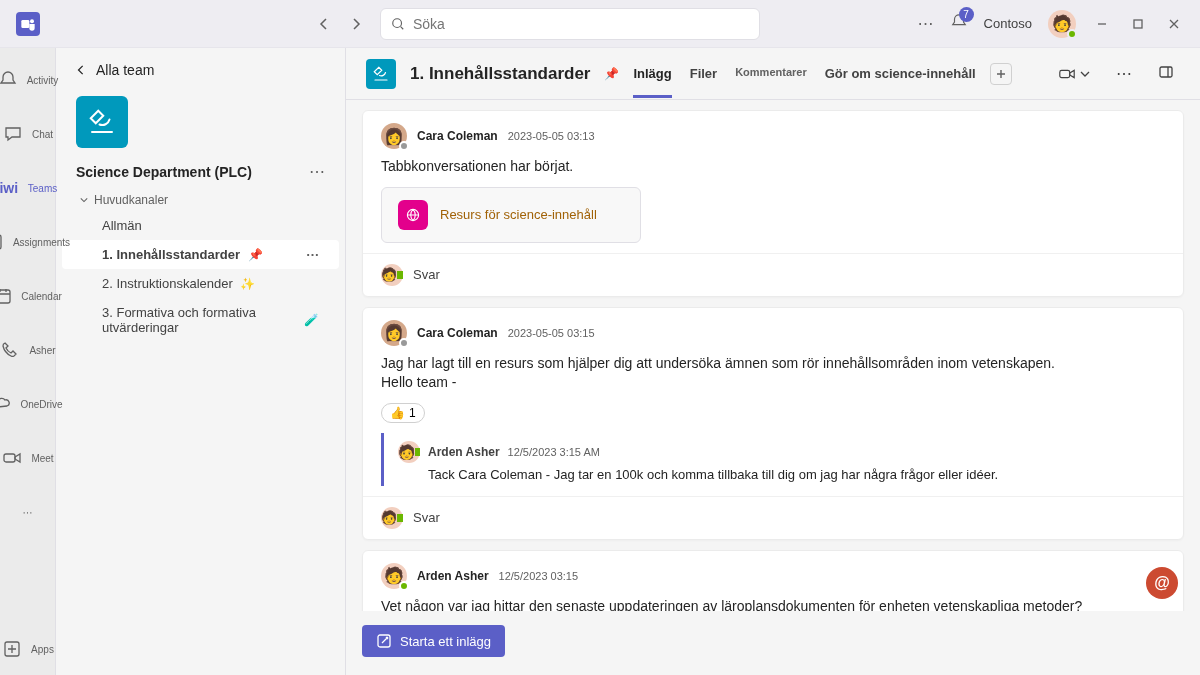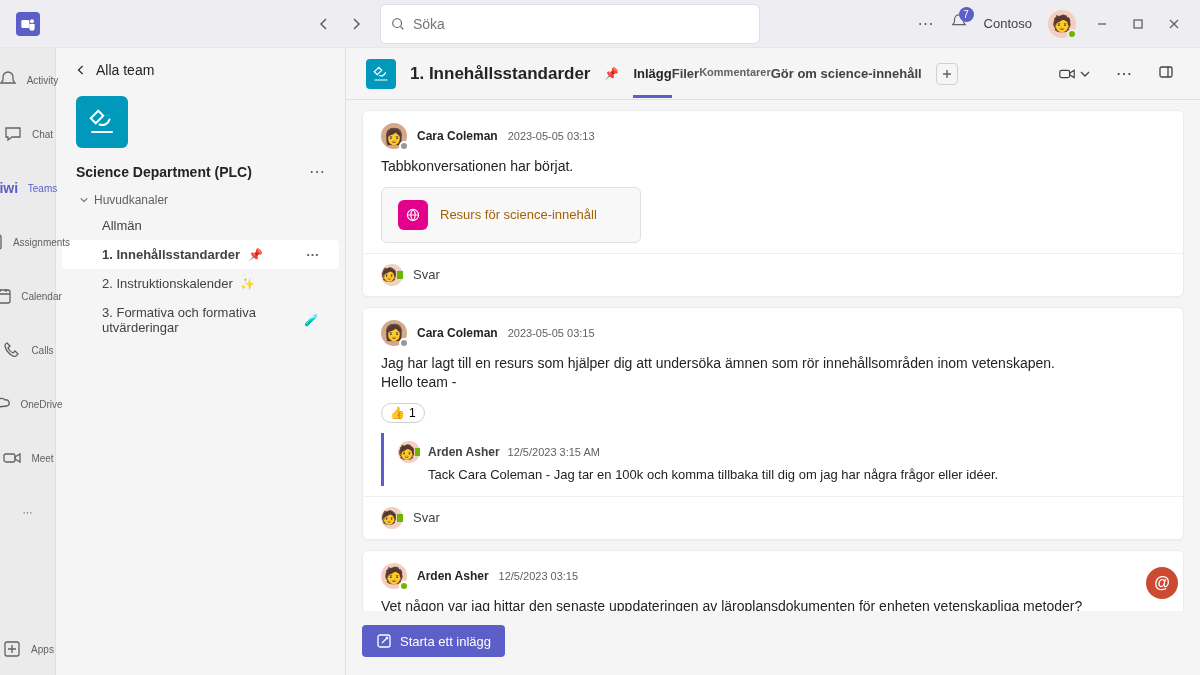--- a/index.html
+++ b/index.html
@@ -3,21 +3,21 @@
 <meta charset="utf-8">
 <style>
 * { box-sizing: border-box; margin: 0; padding: 0; font-family: "Segoe UI", -apple-system, sans-serif; }
 body { background: #f5f5f5; width: 1200px; height: 675px; overflow: hidden; display: flex; flex-direction: column; }
 
 
 .titlebar { height: 48px; background: #eeedf2; display: flex; align-items: center; padding: 0 16px; gap: 12px; border-bottom: 1px solid #e6e5eb; }
 .titlebar .app-icon { width: 24px; height: 24px; background: #5b5fc7; border-radius: 4px; display:flex;align-items:center;justify-content:center;color:#fff;font-size:11px;font-weight:700;}
 .titlebar .nav-arrows { display: flex; gap: 8px; margin-left: 260px; }
 .titlebar .nav-arrow { width: 24px; height: 24px; display: flex; align-items: center; justify-content: center; color: #616161; cursor: pointer; }
-.titlebar .search { flex: 0 0 380px; height: 40px; background: #fff; border: 1px solid #e0dfe5; border-radius: 6px; display: flex; align-items: center; padding: 0 10px; gap: 8px; }
+.titlebar .search { flex: 0 0 380px; height: 32px; background: #fff; border: 1px solid #e0dfe5; border-radius: 6px; display: flex; align-items: center; padding: 0 10px; gap: 8px; }
 .titlebar .search input { border: none; outline: none; flex: 1; font-size: 14px; background: transparent; }
 .titlebar .spacer { flex: 1; }
 .titlebar .right { display: flex; align-items: center; gap: 16px; color: #616161; }
 .titlebar .notif { position: relative; }
 .titlebar .notif .badge { position: absolute; top: -6px; right: -6px; background: #5b5fc7; color: #fff; font-size: 10px; border-radius: 50%; width: 15px; height: 15px; display: flex; align-items: center; justify-content: center; }
 .titlebar .org { font-size: 13px; color: #424242; }
 .titlebar .avatar { width: 28px; height: 28px; border-radius: 50%; background: #f2cfbf; position: relative; display:flex;align-items:center;justify-content:center;font-size:16px;}
 .titlebar .avatar .presence { position: absolute; bottom: -1px; right: -1px; width: 10px; height: 10px; background: #6bb700; border: 2px solid #eeedf2; border-radius: 50%; }
 .titlebar .win-btn { width: 20px; height:20px; display:flex;align-items:center;justify-content:center; cursor:pointer; color:#616161;}
 
@@ -43,21 +43,21 @@
 .sidebar .channel.active { background: #fff; font-weight: 600; }
 .sidebar .channel .ch-more { margin-left:auto; color:#616161; display:none; }
 .sidebar .channel.active .ch-more { display:block; }
 .sidebar .ch-icon { font-size:12px; }
 
 
 .main { flex: 1; background: #f5f5f5; display: flex; flex-direction: column; overflow:hidden;}
 .main-header { height: 52px; background: #f5f5f5; border-bottom: 1px solid #e0dfe5; display: flex; align-items: center; padding: 0 20px; gap: 14px; }
 .main-header .ch-tile { width: 30px; height: 30px; background: #0099bc; border-radius: 4px; display:flex;align-items:center;justify-content:center;color:#fff; }
 .main-header .ch-title { font-size: 17px; font-weight: 700; color: #242424; }
-.main-header .tabs { display: flex; }
+.main-header .tabs { display: flex; gap: 18px; }
 .main-header .tab { font-size: 13px; color: #424242; padding: 16px 0 14px; cursor: pointer; border-bottom: 3px solid transparent; font-weight: bold; }
 .main-header .tab.active { border-bottom-color: #5b5fc7; color: #242424; font-weight:600;}
 .main-header .tab.small { font-size: 11px; color:#616161;}
 .main-header .add-tab { color:#616161; cursor:pointer; padding:4px; border:1px solid #d0d0d0; border-radius:4px; width:22px;height:22px;display:flex;align-items:center;justify-content:center;}
 .main-header .spacer { flex:1; }
 .main-header .hbtn { color:#424242; cursor:pointer; padding:4px 6px; border-radius:4px;}
 .main-header .meet { display:flex; align-items:center; gap:4px;}
 
 .feed { flex:1; overflow-y:auto; padding: 10px 16px 0 16px; display:flex; flex-direction:column; gap:10px; }
 .post { background:#fff; border-radius:6px; border:1px solid #ebebeb; padding:0; box-shadow:0 1px 2px rgba(0,0,0,.03);}
@@ -196,21 +196,21 @@
           </svg>
         </div>
       <span>Calendar</span>
     </div>
     <div class="item">
       <div class="ico">
           <svg width="20" height="20" viewBox="0 0 20 20">
             <path d="M5 3l3 3-2 2a10 10 0 005 5l2-2 3 3-2 2a3 3 0 01-3 0A15 15 0 013 6a3 3 0 012-3z" stroke="currentColor" stroke-width="1.3" fill="none"></path>
           </svg>
         </div>
-      <span>Calls</span>
+      <span>Asher</span>
     </div>
     <div class="item">
       <div class="ico">
           <svg width="20" height="20" viewBox="0 0 20 20">
             <path d="M6 13a3 3 0 010-6 4 4 0 017-1 3 3 0 012 6z" stroke="currentColor" stroke-width="1.3" fill="none"></path>
           </svg>
         </div>
       <span>OneDrive</span>
     </div>
     <div class="item">

